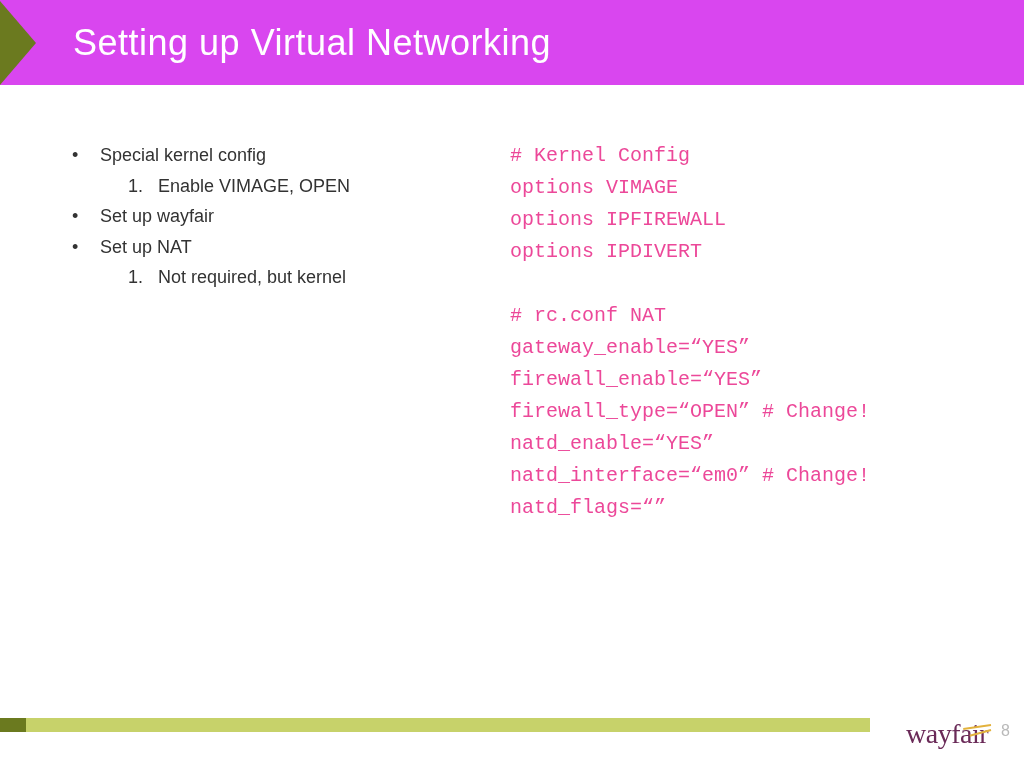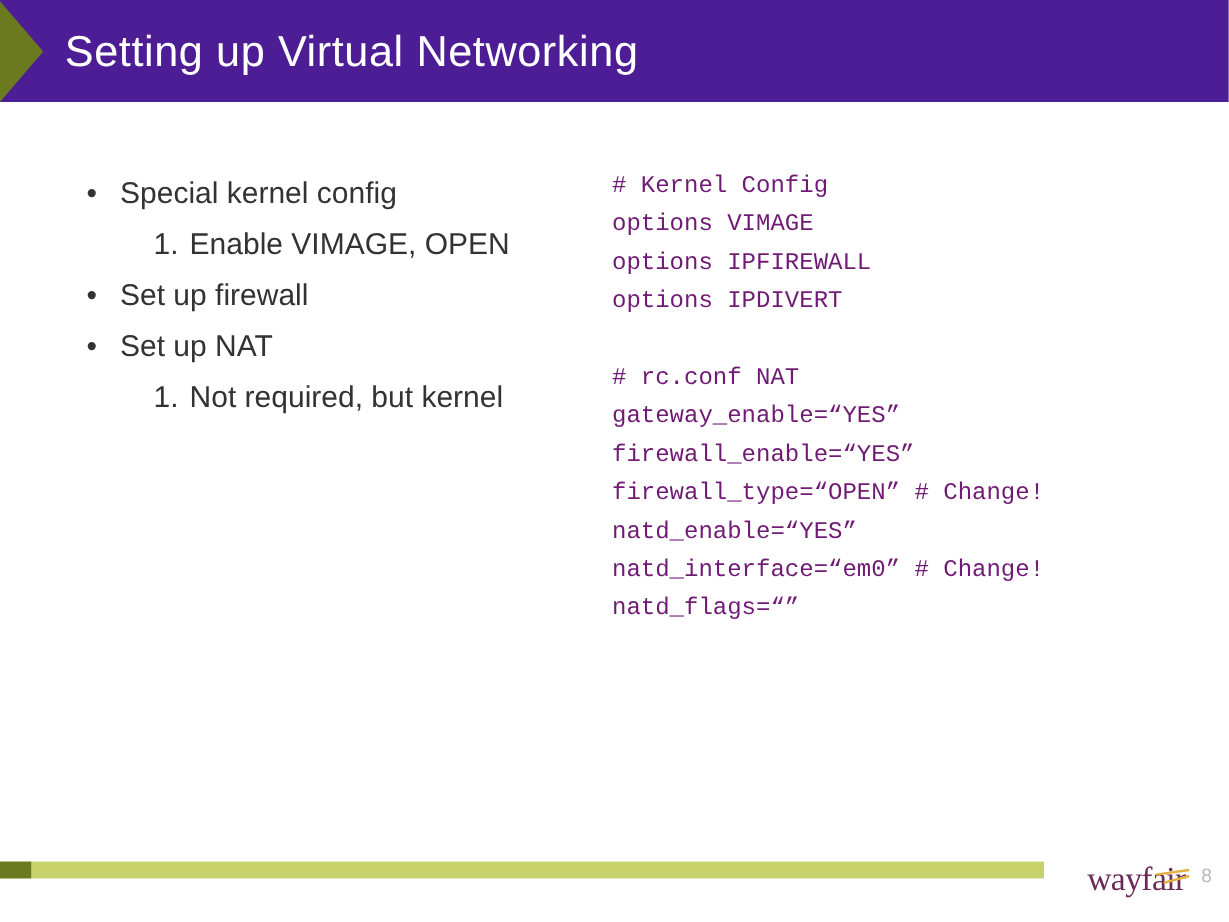--- a/index.html
+++ b/index.html
@@ -1,35 +1,35 @@
 <!DOCTYPE html>
 <html><head>
 <meta charset="utf-8">
 <style>
   * { margin: 0; padding: 0; box-sizing: border-box; }
   html, body { width: 1024px; height: 768px; font-family: Arial, Helvetica, sans-serif; background: #fff; overflow: hidden; }
   .slide { position: relative; width: 1024px; height: 768px; background: #fff; }
-  .title-bar { position: relative; width: 100%; height: 85px; background: #4c1d95; display: flex; align-items: center; }
+  .title-bar { position: relative; width: 100%; height: 85px; background: #d946ef; display: flex; align-items: center; gap: 19px; }
   .title-bar .arrow {
     width: 0; height: 0;
     border-top: 42.5px solid transparent;
     border-bottom: 42.5px solid transparent;
     border-left: 36px solid #6b7a1f;
     margin-right: 18px;
   }
   .title-bar h1 { color: #fff; font-size: 36px; font-weight: 400; letter-spacing: 0.5px; }
   .content { display: flex; padding: 55px 40px 0 70px; }
-  .left-col { width: 440px; font-size: 25px; color: #333; line-height: 1.7; }
+  .left-col { width: 440px; font-size: 18px; color: #333; line-height: 1.7; }
   .left-col ul { list-style: none; }
   .left-col ul > li { position: relative; padding-left: 30px; margin-bottom: 0; }
   .left-col ul > li::before { content: "•"; position: absolute; left: 2px; top: 0; color: #333; }
   .left-col ol { list-style: none; margin-left: 28px; }
   .left-col ol > li { position: relative; padding-left: 30px; }
   .left-col ol > li .num { position: absolute; left: 0; top: 0; }
-  .right-col { flex: 1; font-family: "Courier New", Courier, monospace; font-size: 20px; color: #701a75; line-height: 1.6; white-space: pre; }
+  .right-col { flex: 1; font-family: "Courier New", Courier, monospace; font-size: 20px; color: #ec4899; line-height: 1.6; white-space: pre; }
   .footer-bar { position: absolute; left: 0; bottom: 36px; width: 870px; height: 14px; background: #c7d26a; }
   .footer-bar .dark { position: absolute; left: 0; top: 0; width: 26px; height: 14px; background: #6b7a1f; }
   .page-num { position: absolute; right: 14px; bottom: 28px; font-size: 16px; color: #b9b9b9; }
   .logo { position: absolute; right: 36px; bottom: 18px; display: flex; align-items: flex-end; }
   .logo .word { font-family: Georgia, "Times New Roman", serif; font-size: 28px; color: #6a2a58; letter-spacing: -0.5px; position: relative; }
   .logo .word::after {
     content: ""; position: absolute; top: 6px; right: -3px; width: 28px; height: 2px;
     background: #e3b23c; transform: rotate(-8deg); transform-origin: right;
   }
   .logo .swoosh2 {
@@ -53,21 +53,21 @@
         <li>
           <span>Special kernel config</span>
           <ol>
             <li>
               <span class="num">1.</span>
               <span>Enable VIMAGE, OPEN</span>
             </li>
           </ol>
         </li>
         <li>
-          <span>Set up firewall</span>
+          <span>Set up wayfair</span>
         </li>
         <li>
           <span>Set up NAT</span>
           <ol>
             <li>
               <span class="num">1.</span>
               <span>Not required, but kernel</span>
             </li>
           </ol>
         </li>

